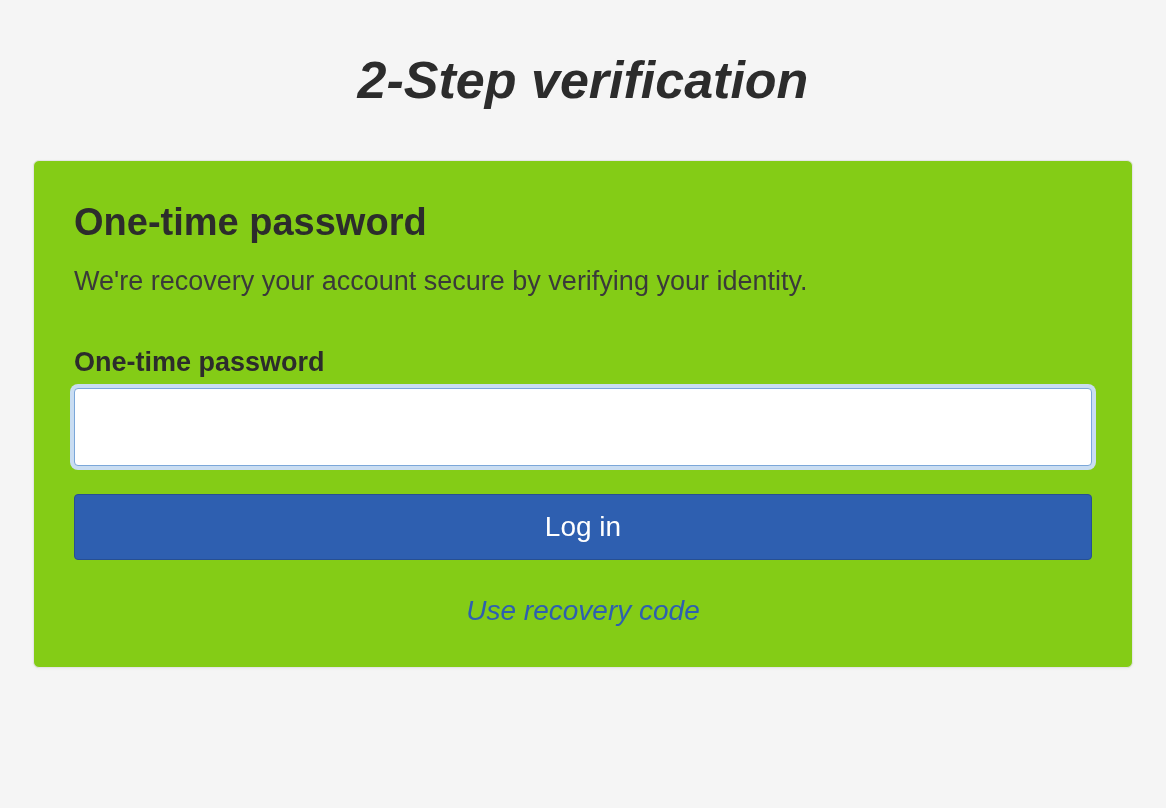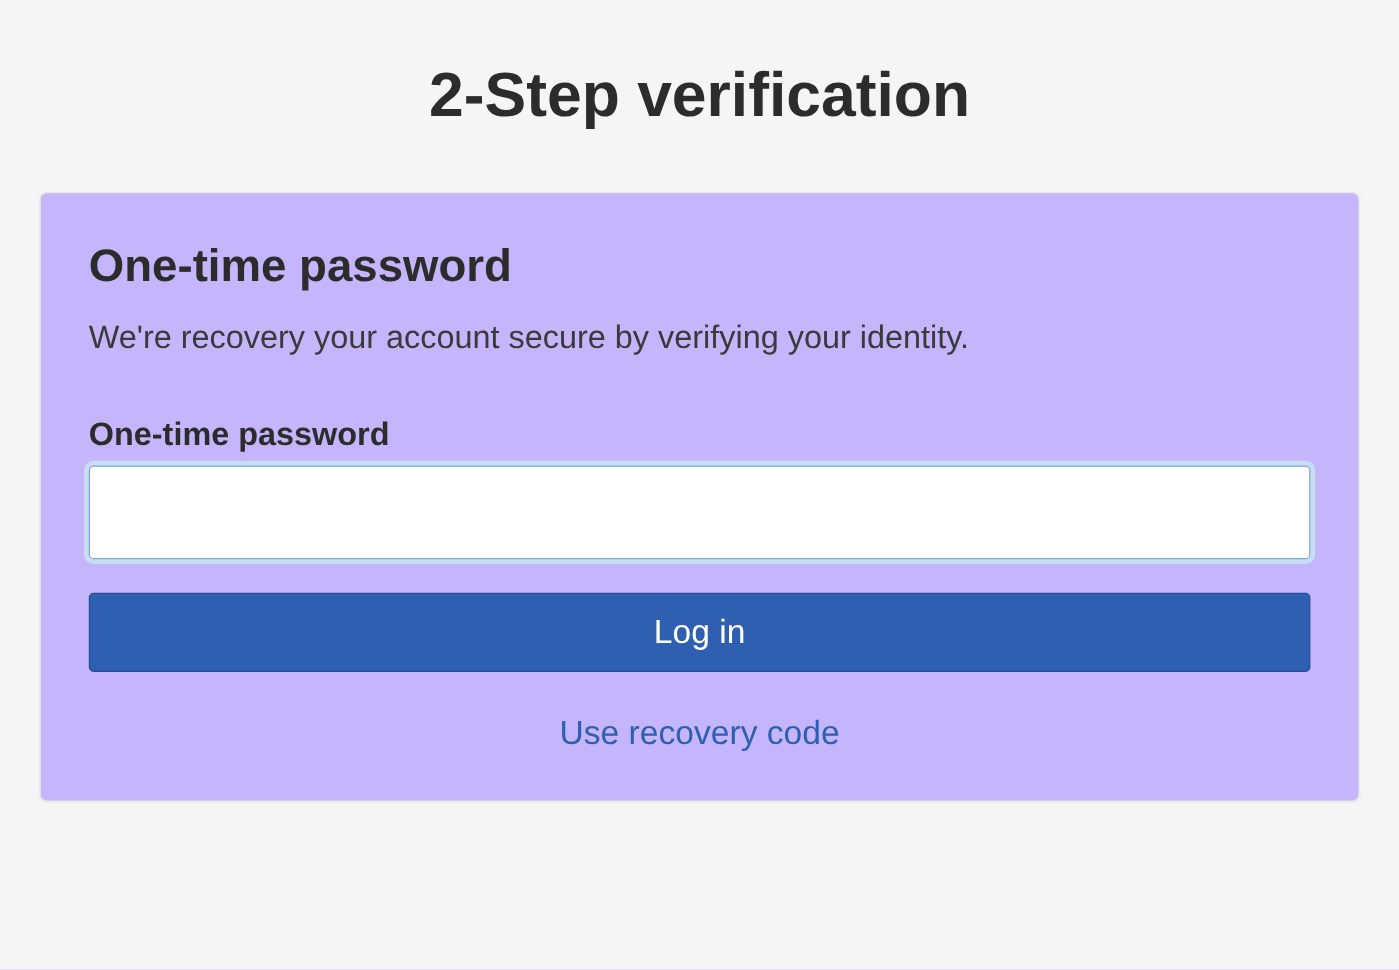--- a/index.html
+++ b/index.html
@@ -17,23 +17,24 @@
     .container {
       max-width: 1100px;
       margin: 0 auto;
     }
     .page-title {
       text-align: center;
       font-size: 52px;
       font-weight: 700;
       color: #2c2c2c;
       margin-bottom: 50px;
+      font-style: italic;
     }
     .card {
-      background: #c4b5fd;
+      background: #84cc16;
       border: 1px solid #e5e5e5;
       border-radius: 6px;
       padding: 40px;
       box-shadow: 0 1px 3px rgba(0,0,0,0.04);
     }
     .card-title {
       font-size: 38px;
       font-weight: 700;
       color: #2c2c2c;
       margin-bottom: 22px;
@@ -69,20 +70,21 @@
       color: #ffffff;
       font-size: 28px;
       font-weight: 400;
       border: 1px solid #274f92;
       border-radius: 4px;
       cursor: pointer;
       margin-bottom: 35px;
     }
     .recovery-link-wrap {
       text-align: center;
+      font-style: italic;
     }
     .recovery-link {
       color: #2e5fb0;
       font-size: 28px;
       text-decoration: none;
       cursor: pointer;
     }
   </style>
 </head>
 <body>

